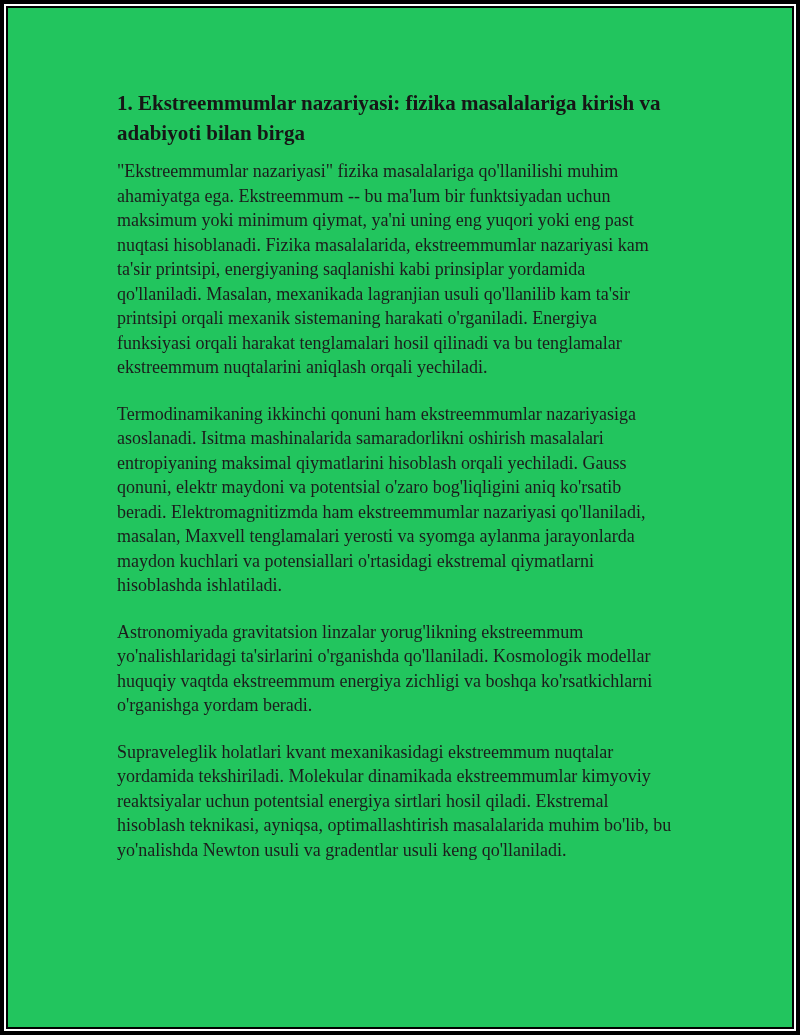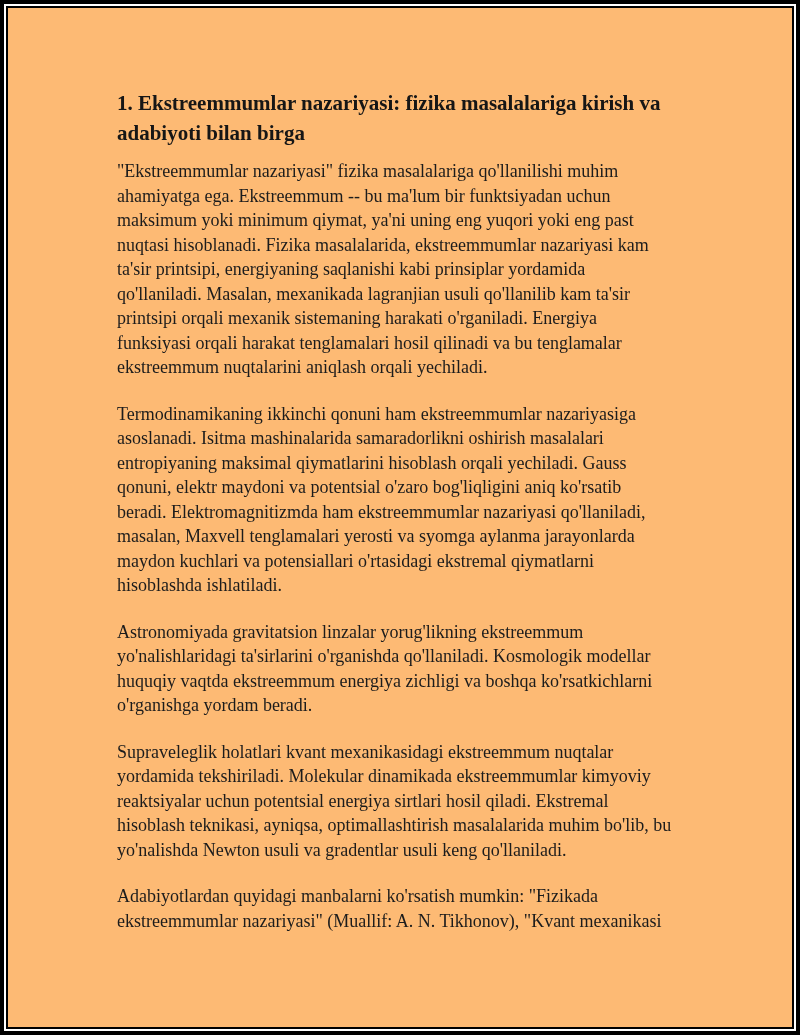--- a/index.html
+++ b/index.html
@@ -17,21 +17,21 @@
     padding: 2px;
     font-family: "Liberation Serif", "DejaVu Serif", serif;
   }
   .inner-frame {
     box-sizing: border-box;
     width: 100%;
     height: 100%;
     border: 2px solid #000000;
     padding: 80px 40px 0 109px;
     overflow: hidden;
-    background: #fdba74;
+    background: #22c55e;
   }
   .doc-title {
     margin: 0 0 11px 0;
     font-size: 21px;
     line-height: 30px;
     font-weight: bold;
     color: #161616;
     white-space: pre;
   }
   .doc-paragraph {
@@ -69,16 +69,14 @@
 hisoblashda ishlatiladi.</p>
     <p class="doc-paragraph">Astronomiyada gravitatsion linzalar yorug'likning ekstreemmum
 yo'nalishlaridagi ta'sirlarini o'rganishda qo'llaniladi. Kosmologik modellar
 huquqiy vaqtda ekstreemmum energiya zichligi va boshqa ko'rsatkichlarni
 o'rganishga yordam beradi.</p>
     <p class="doc-paragraph">Supraveleglik holatlari kvant mexanikasidagi ekstreemmum nuqtalar
 yordamida tekshiriladi. Molekular dinamikada ekstreemmumlar kimyoviy
 reaktsiyalar uchun potentsial energiya sirtlari hosil qiladi. Ekstremal
 hisoblash teknikasi, ayniqsa, optimallashtirish masalalarida muhim bo'lib, bu
 yo'nalishda Newton usuli va gradentlar usuli keng qo'llaniladi.</p>
-    <p class="doc-paragraph">Adabiyotlardan quyidagi manbalarni ko'rsatish mumkin: "Fizikada
-ekstreemmumlar nazariyasi" (Muallif: A. N. Tikhonov), "Kvant mexanikasi</p>
   </div>
 </div>
 
 </body></html>

